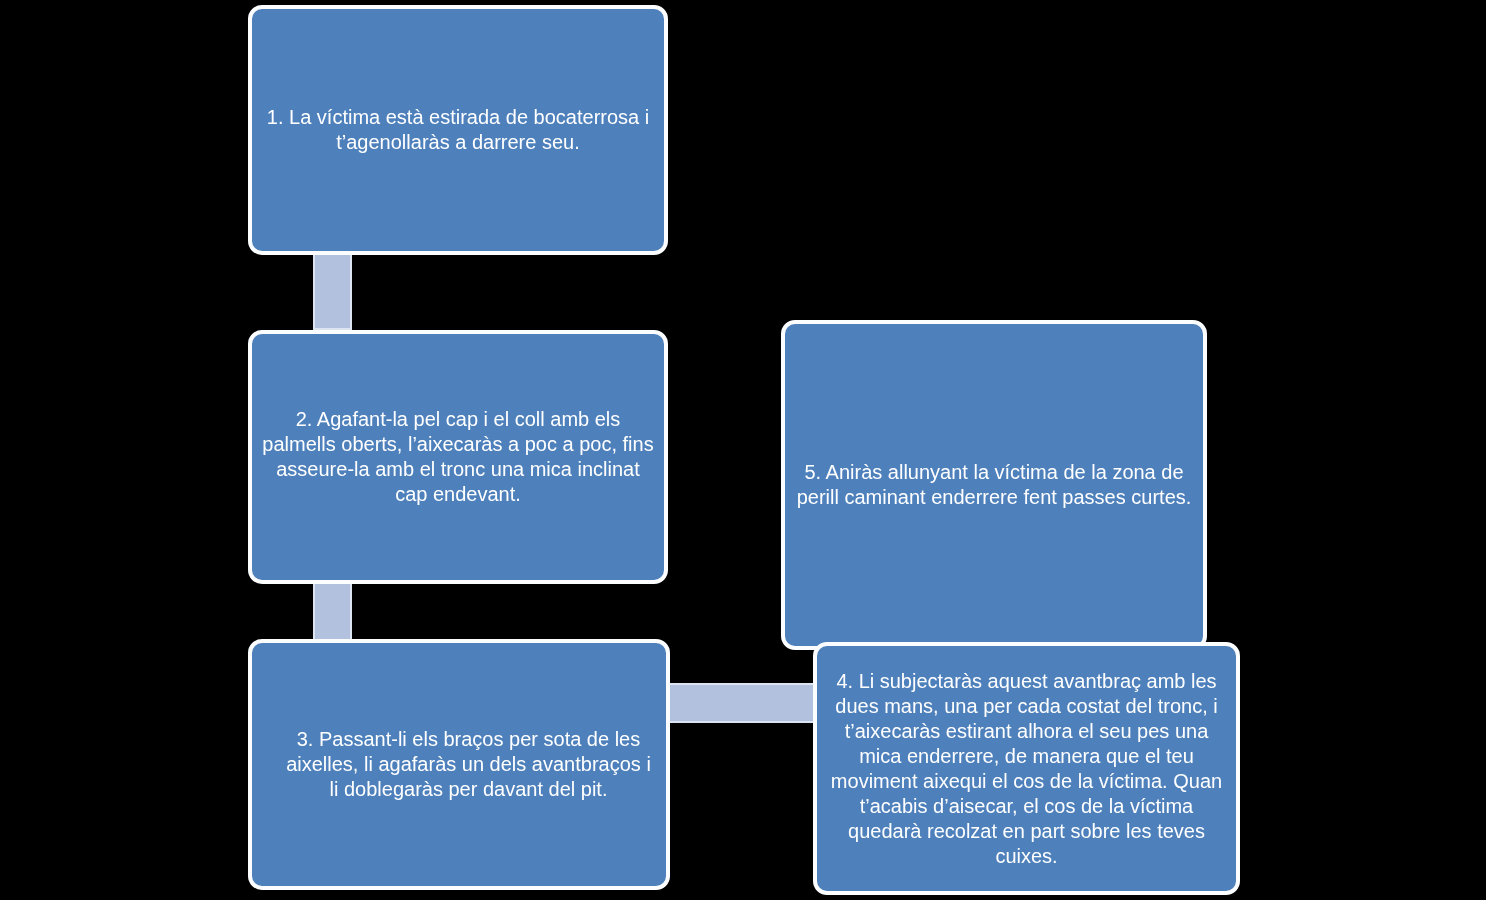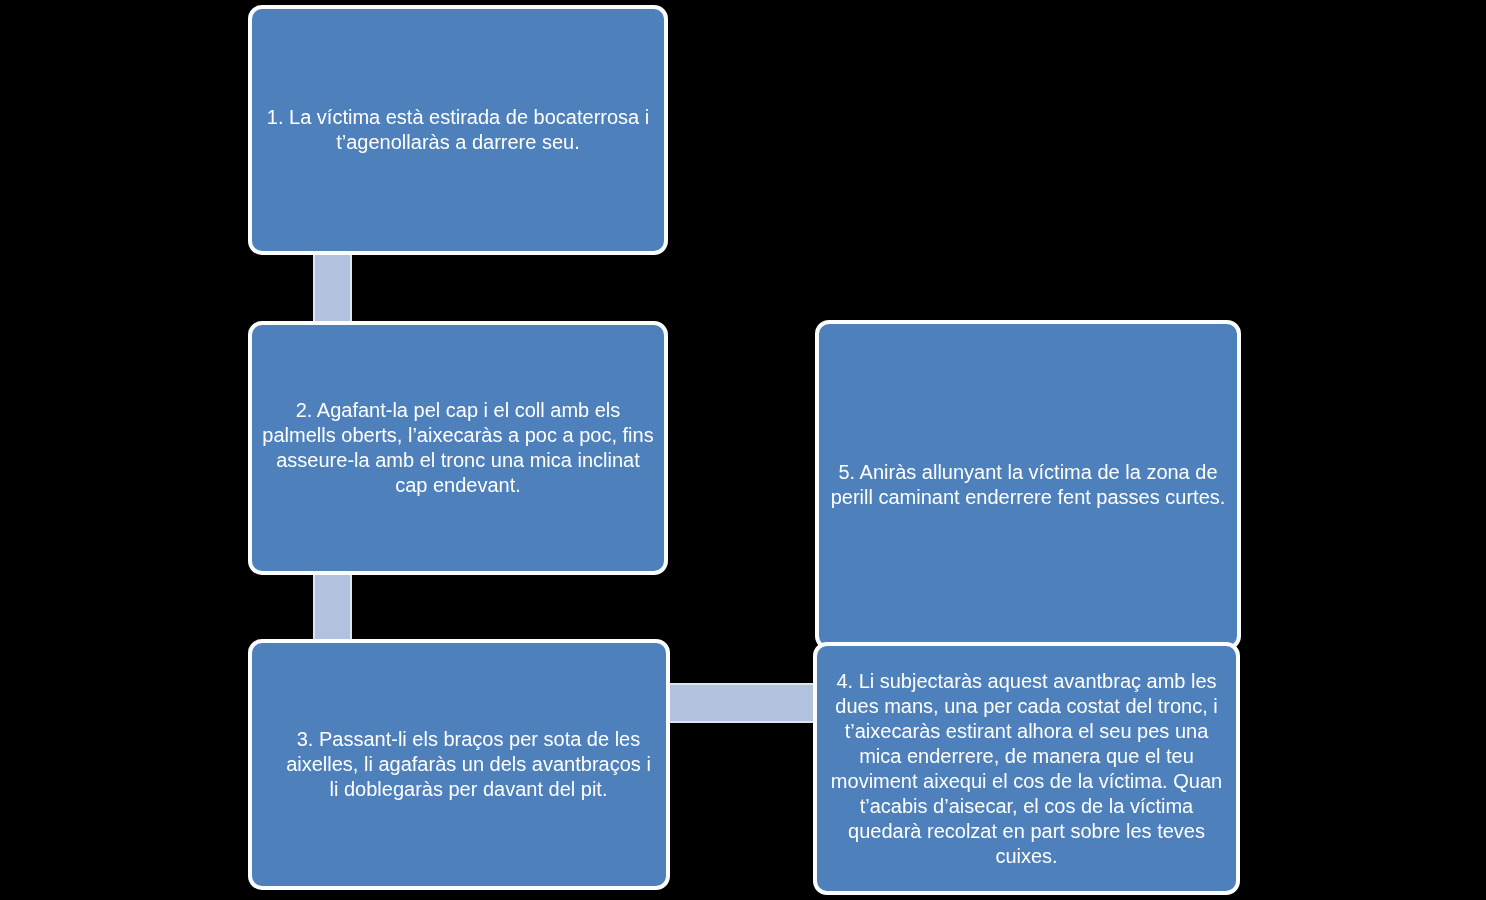--- a/index.html
+++ b/index.html
@@ -33,22 +33,22 @@
   }
   .connector {
     position: absolute;
     box-sizing: border-box;
     background: #b2c2de;
     border: 2px solid #dce3f1;
     z-index: 1;
   }
   
   #box1 { left: 248px; top: 5px;   width: 420px; height: 250px; }
-  #box2 { left: 248px; top: 321px; width: 420px; height: 254px; }
-  #box5 { left: 815px; top: 320px; width: 426px; height: 330px; }
+  #box2 { left: 248px; top: 330px; width: 420px; height: 254px; }
+  #box5 { left: 781px; top: 320px; width: 426px; height: 330px; }
   #box3 { left: 248px; top: 639px; width: 422px; height: 251px; padding-left: 29px; }
   #box4 { left: 813px; top: 642px; width: 427px; height: 253px; padding: 18px 6px; }
   #conn-1-2 { left: 313px; top: 245px; width: 39px;  height: 85px; }
   #conn-2-3 { left: 313px; top: 565px; width: 39px;  height: 85px; }
   #conn-5-4 { left: 880px; top: 564px; width: 39px;  height: 88px; }
   #conn-3-4 { left: 660px; top: 683px; width: 163px; height: 40px; }
 </style>
 </head>
 <body>
 

